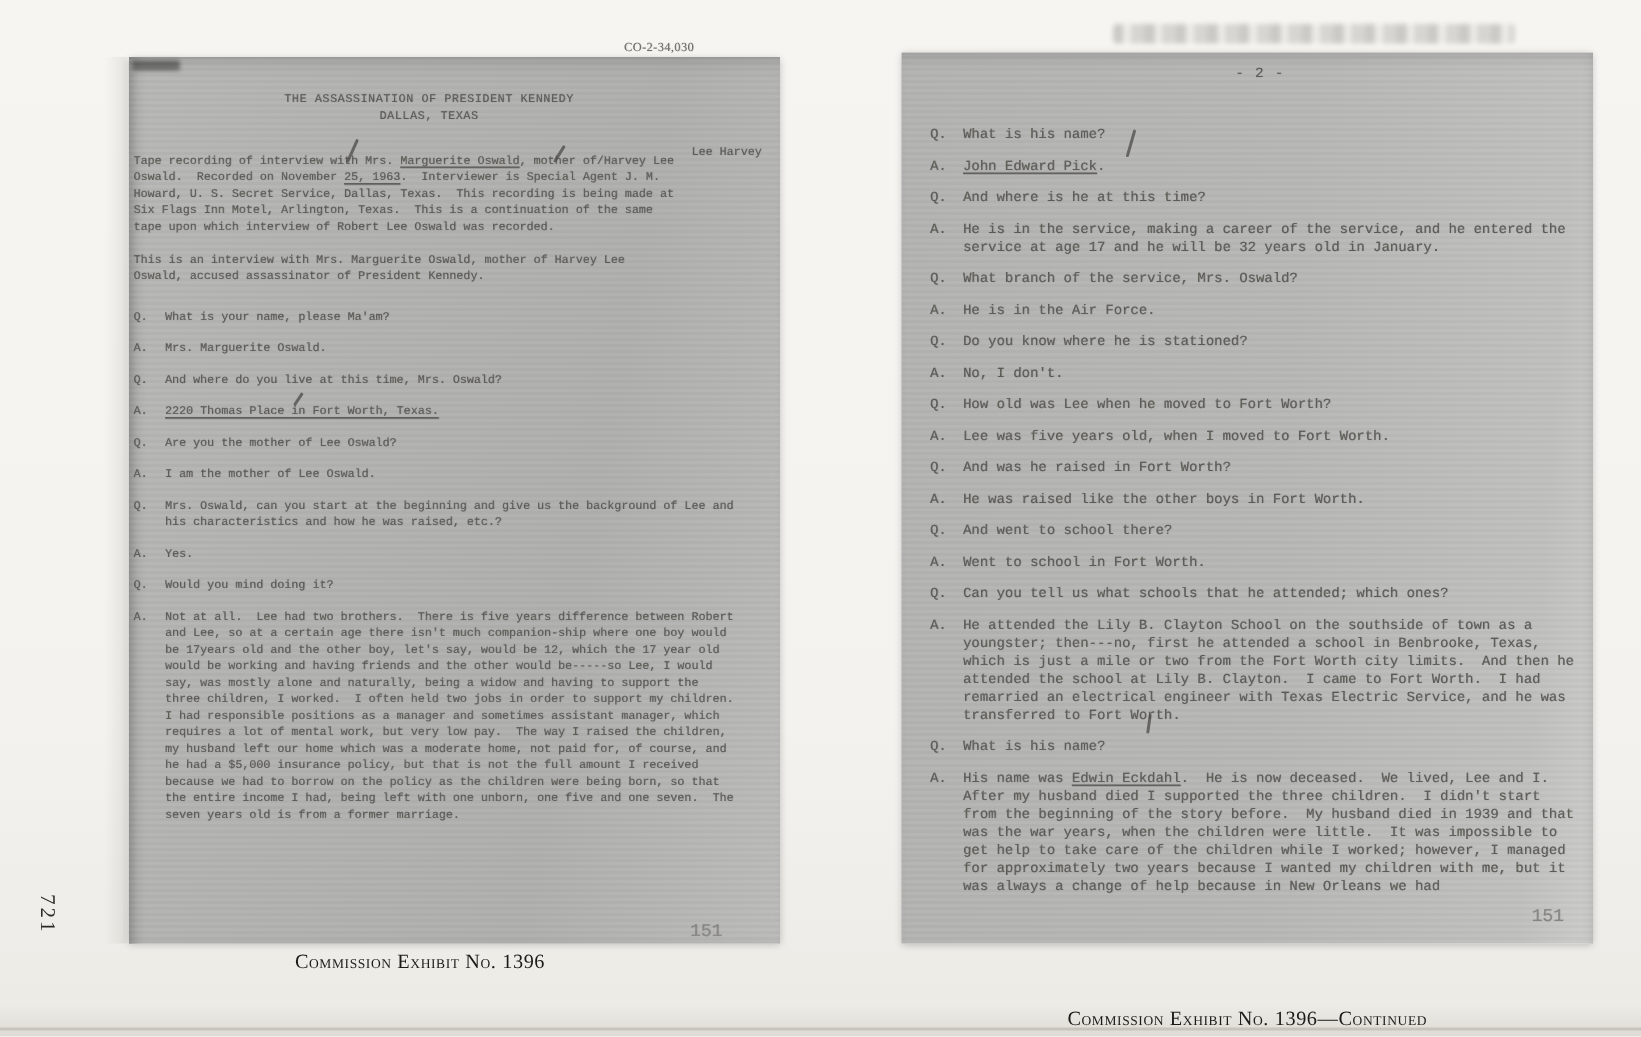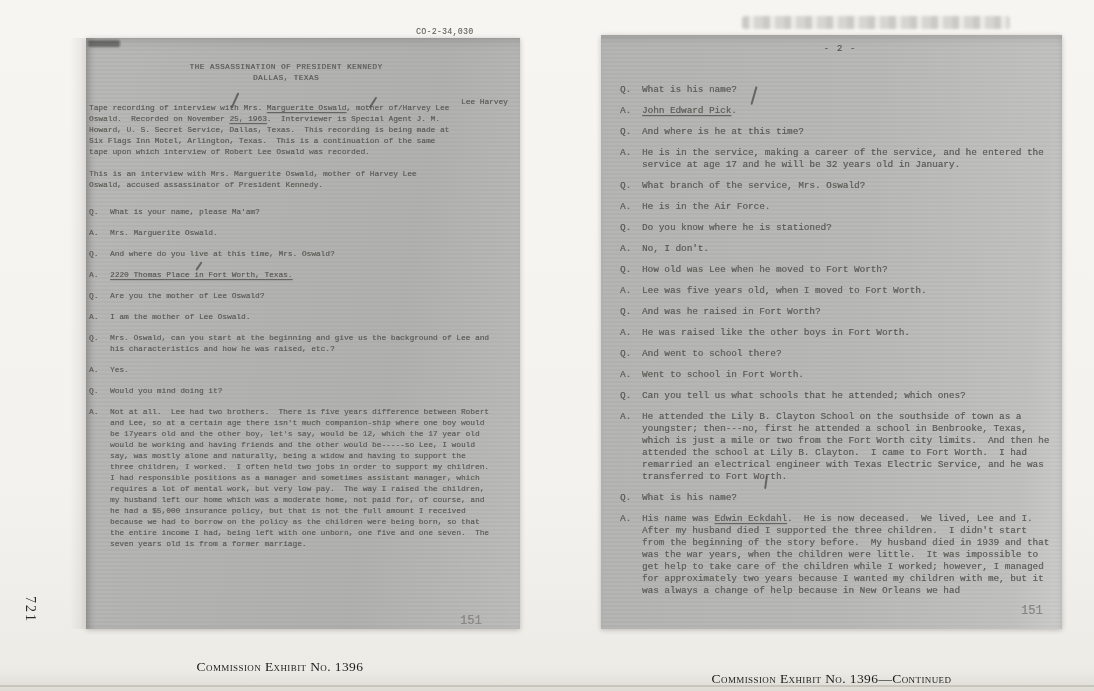--- a/index.html
+++ b/index.html
@@ -47,27 +47,27 @@
   .page.right .qa-row{margin-bottom:9px;}
   .qa-s{flex:0 0 21px;}
   .page.right .qa-s{flex:0 0 22px;}
   .qa-t{flex:1;white-space:pre-wrap;}
   u{text-decoration:underline;text-underline-offset:1.5px;text-decoration-color:rgba(86,85,80,0.8);}
   .page-header{text-align:center;width:440px;letter-spacing:1px;}
   .pagenum{position:absolute;font-size:12px;color:#888783;text-shadow:0.3px 0.3px 0.5px rgba(120,119,115,0.5);}
   .page.left  .pagenum{left:374px;top:576px;}
   .page.right .pagenum{left:420px;top:569px;}
   .file-number{position:absolute;left:416px;top:27px;font-size:8.2px;color:#6f6e69;letter-spacing:0.3px;
-    text-shadow:0.3px 0.3px 0.6px rgba(90,89,84,0.5);}
+    text-shadow:0.3px 0.3px 0.6px rgba(90,89,84,0.5);font-family:Liberation Serif, serif;}
   
   .caption{
     position:absolute;font-family:"Liberation Serif","DejaVu Serif",serif;
     font-variant-caps:small-caps;font-size:13.5px;letter-spacing:0.4px;color:#1b1b1a;text-align:center;
   }
-  .caption.cap-left{left:60px;top:659px;width:440px;}
+  .caption.cap-left{left:60px;top:633px;width:440px;}
   .caption.cap-right{left:601px;top:648px;width:461px;margin-top:23px;}
   .spine-number{
     position:absolute;left:22px;top:596px;height:52px;
     font-family:"Liberation Serif","DejaVu Serif",serif;font-size:14px;color:#2b2b29;
     writing-mode:vertical-rl;letter-spacing:2px;
   }
   
   .smudge-tl{position:absolute;left:2px;top:2px;width:32px;height:7px;background:rgba(45,45,42,0.55);filter:blur(1.3px);border-radius:2px;}
   .smear-top{
     position:absolute;left:742px;top:16px;width:268px;height:13px;opacity:0.45;filter:blur(1.6px);

